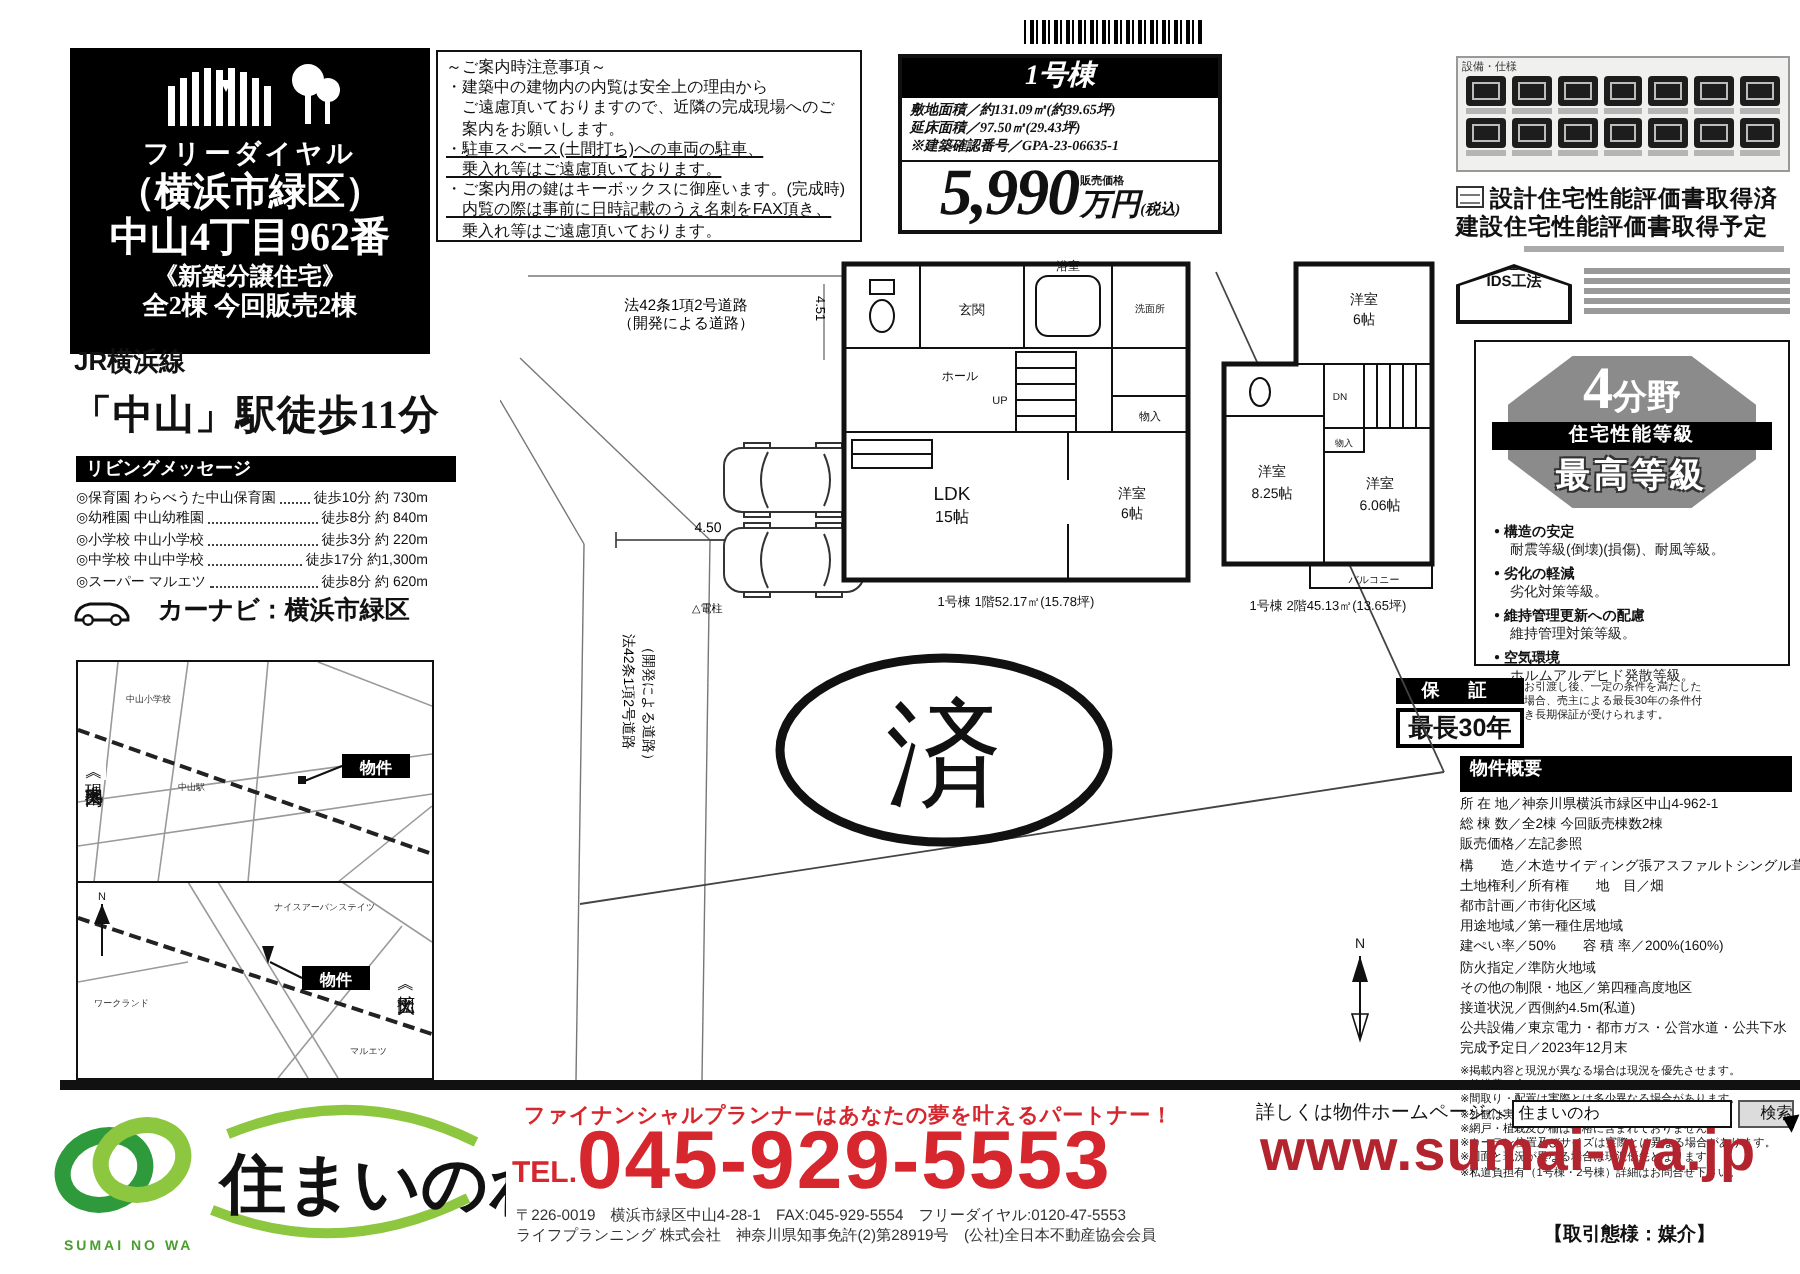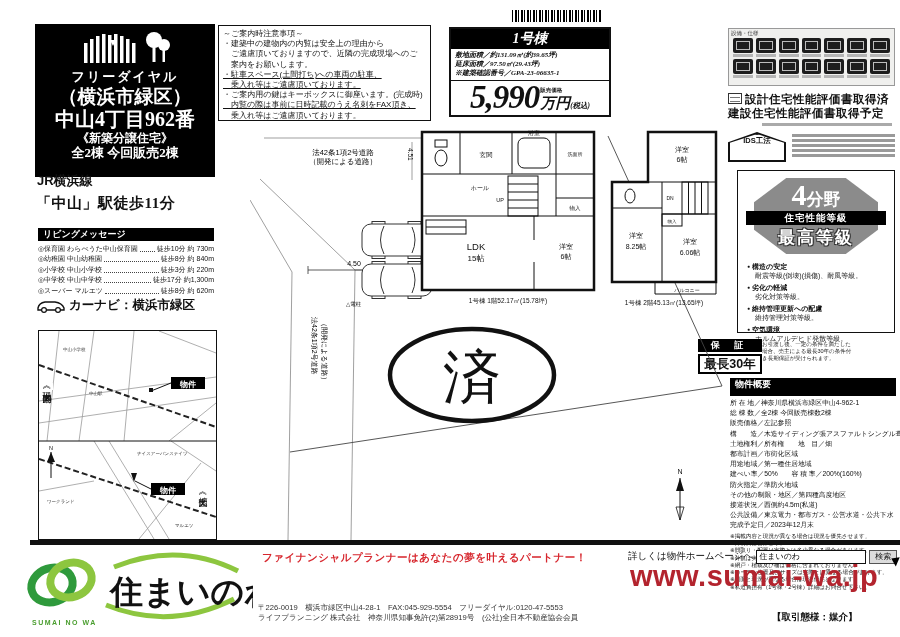--- a/index.html
+++ b/index.html
@@ -11,35 +11,35 @@
   .title-block{left:35px;top:24px;width:180px;height:153px;background:#000;color:#fff;
                text-align:center;font-family:"Liberation Serif","DejaVu Serif",serif}
   .tb-logo{display:block;margin:4px auto 0}
   .tb-brand{font-size:13px;letter-spacing:2px;font-weight:bold}
   .tb-l1{font-size:19px;font-weight:bold;line-height:22px}
   .tb-l2{font-size:20px;font-weight:bold;line-height:23px}
   .tb-l3{font-size:12px;font-weight:bold;line-height:14px}
   .tb-l4{font-size:13px;font-weight:bold;line-height:15px}
 
   .access-line{left:37px;top:172px;font-size:13px;font-weight:bold}
-  .access-station{left:36px;top:194px;font-size:15px;font-weight:bold;letter-spacing:.5px;
+  .access-station{left:36px;top:194px;font-size:20px;font-weight:bold;letter-spacing:.5px;
                   font-family:"Liberation Serif","DejaVu Serif",serif}
 
   
-  .living-header{left:38px;top:228px;width:176px;height:13px;background:#000;color:#fff;
+  .living-header{left:38px;top:228px;width:190px;height:13px;background:#000;color:#fff;
                  font-size:9px;font-weight:bold;line-height:13px;padding-left:5px;box-sizing:border-box}
   .living-list{left:38px;top:243px;width:176px;font-size:7px}
   .living-row{display:flex;align-items:flex-end;height:10.5px}
   .living-name{white-space:nowrap}
   .living-dots{flex:1;border-bottom:1px dotted #444;margin:0 2px 2px}
   .living-val{white-space:nowrap}
 
   
   .carnavi{left:36px;top:297px;width:182px}
-  .cn-row{display:flex;align-items:center;gap:3px}
+  .cn-row{display:flex;align-items:center;gap:13px}
   .cn-l1{font-size:12.5px;font-weight:bold;white-space:nowrap}
   .cn-l2{font-size:11.5px;font-weight:bold;white-space:nowrap;margin-top:1px}
 
   
   .map-box{left:38px;top:330px;width:177px;height:208px;border:1px solid #111}
   .map-side-label{left:40px;top:383px;writing-mode:vertical-rl;font-size:9px;letter-spacing:1px;background:#fff}
   .map-zoom-label{left:196px;top:489px;writing-mode:vertical-rl;font-size:9px;letter-spacing:1px;background:#fff}
 
   
   .notice-box{left:218px;top:25px;width:213px;height:96px;border:1px solid #111;
@@ -134,21 +134,21 @@
   .tel-row{left:256px;top:558px;display:flex}
   .tel-label{font-size:15px;font-weight:bold;color:#d7272e;margin-top:20px}
   .tel-num{font-size:41px;font-weight:bold;color:#d7272e;letter-spacing:1px;line-height:44px}
   .addr1{left:258px;top:603px;font-size:7.6px;color:#333;white-space:nowrap}
   .addr2{left:258px;top:613px;font-size:7.6px;color:#333;white-space:nowrap}
   .hp-row{left:628px;top:548px;display:flex;align-items:center;gap:3px}
   .hp-label{font-size:9.5px;white-space:nowrap}
   .hp-input{width:104px;height:12px;border:1px solid #111;font-size:8px;padding:0 2px;background:#fff;
             font-family:"Liberation Sans",sans-serif}
   .hp-btn{width:28px;height:14px;background:#dcdcdc;border:1px solid #555;font-size:8px;line-height:12px;
-          text-align:center;box-sizing:border-box}
+          text-align:right;box-sizing:border-box}
   .cursor{width:0;height:0;border-left:8px solid #000;border-top:3px solid transparent;
           border-bottom:6px solid transparent;transform:rotate(-30deg);margin-left:-7px;margin-top:8px}
   .url{left:630px;top:560px;font-size:29px;font-weight:bold;color:#b3242e;letter-spacing:.5px;white-space:nowrap}
   .hours{left:646px;top:598px;font-size:9px;color:#111;white-space:nowrap}
   .deal{left:772px;top:611px;font-size:9.5px;font-weight:bold;white-space:nowrap}
 
   svg text{font-family:"Liberation Sans","DejaVu Sans",sans-serif}
 </style>
 </head>
 <body>
@@ -575,20 +575,24 @@
   <svg class="abs logo-svg" viewBox="0 0 235 84">
     <ellipse cx="34" cy="36" rx="21" ry="17" fill="none" stroke="#2f9a3c" stroke-width="8" transform="rotate(-18 34 36)"></ellipse>
     <ellipse cx="53" cy="31" rx="21" ry="17" fill="none" stroke="#8dc63f" stroke-width="8" transform="rotate(-18 53 31)"></ellipse>
     <path d="M96,18 Q160,-8 220,22" stroke="#8dc63f" stroke-width="5" fill="none"></path>
     <path d="M88,56 Q152,82 216,50" stroke="#8dc63f" stroke-width="5" fill="none"></path>
     <text x="92" y="54" font-size="33" font-weight="bold" fill="#111">住まいのわ</text>
     <text x="14" y="76" font-size="7" font-weight="bold" fill="#4a9e2f" letter-spacing="1.5">SUMAI NO WA</text>
   </svg>
 
   <div class="abs slogan">ファイナンシャルプランナーはあなたの夢を叶えるパートナー！</div>
+  <div class="abs tel-row">
+    <span class="tel-label">TEL.</span>
+    <span class="tel-num">045-929-5553</span>
+  </div>
   <div class="abs addr1">〒226-0019　横浜市緑区中山4-28-1　FAX:045-929-5554　フリーダイヤル:0120-47-5553</div>
   <div class="abs addr2">ライフプランニング 株式会社　神奈川県知事免許(2)第28919号　(公社)全日本不動産協会会員</div>
 
   <div class="abs hp-row">
     <span class="hp-label">詳しくは物件ホームページへ</span>
     <input class="hp-input" value="住まいのわ" style="">
     <span class="hp-btn">検索</span>
     <span class="cursor"></span>
   </div>
   <div class="abs url">www.sumai-wa.jp</div>

